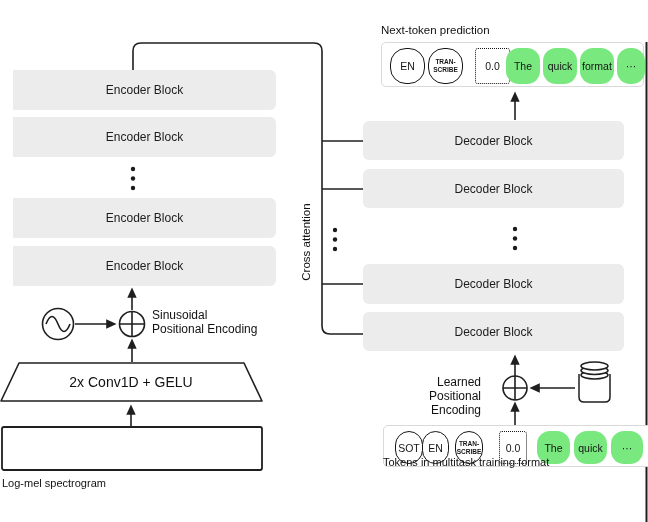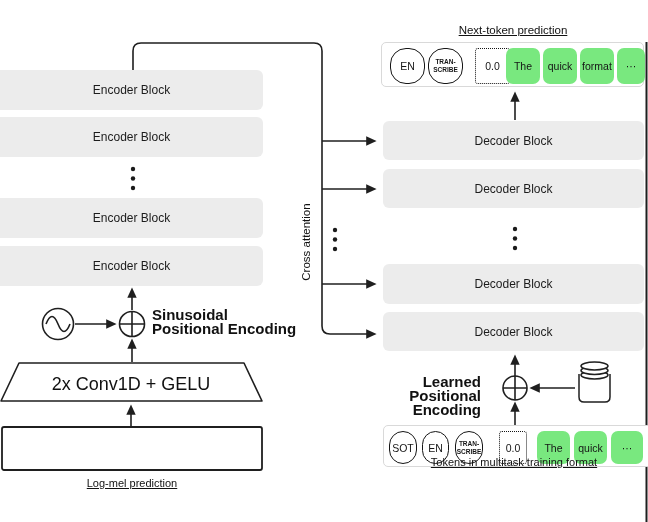--- a/index.html
+++ b/index.html
@@ -1,35 +1,35 @@
 <!DOCTYPE html>
 <html><head>
 <meta charset="utf-8">
 <style>
   html,body{margin:0;padding:0;background:#fff;}
   .canvas{position:relative;width:648px;height:522px;background:#fff;overflow:hidden;
           font-family:"Liberation Sans",sans-serif;color:#151515;}
   .canvas svg{position:absolute;left:0;top:0;z-index:0;}
   .block{position:absolute;z-index:1;background:#ececec;display:flex;align-items:center;justify-content:center;
          font-size:12px;color:#1c1c1c;}
-  .enc{left:0;width:263px;height:40px;border-radius:0 6px 6px 0;}
-  .dec{left:383px;width:261px;height:39px;border-radius:6px;}
+  .enc{left:13px;width:263px;height:40px;border-radius:0 6px 6px 0;}
+  .dec{left:363px;width:261px;height:39px;border-radius:6px;}
   .container{position:absolute;z-index:1;background:#fff;border:1.5px solid #d9d9d9;border-radius:5px;}
   .token{position:absolute;top:5px;display:flex;align-items:center;justify-content:center;
          font-size:10.5px;color:#151515;box-sizing:border-box;background:#fff;}
   .solid{border:1.5px solid #151515;border-radius:16px;}
   .dotted{border:1.5px dotted #151515;border-radius:3px;margin-left:9px;}
-  .green{background:#79e87f;border-radius:7px;}
+  .green{background:#79e87f;border-radius:13px;}
   .ts{font-size:6.5px;font-weight:700;line-height:1.2;text-align:center;letter-spacing:0;padding:0 2px;
       white-space:pre-line;}
-  .caption{position:absolute;z-index:1;font-size:11px;color:#111;text-align:center;text-decoration:underline;}
-  .pe-label{position:absolute;z-index:1;font-size:15px;line-height:14px;white-space:pre-line;color:#111;font-weight:bold;}
+  .caption{position:absolute;z-index:1;font-size:11px;color:#111;text-align:left;}
+  .pe-label{position:absolute;z-index:1;font-size:12px;line-height:14px;white-space:pre-line;color:#111;}
   .rot{position:absolute;z-index:1;font-size:11.5px;color:#111;text-align:center;
        transform:rotate(-90deg);transform-origin:center;}
-  .trapz-label{position:absolute;z-index:1;font-size:18px;color:#111;text-align:center;}
+  .trapz-label{position:absolute;z-index:1;font-size:14px;color:#111;text-align:center;}
 </style>
 </head>
 <body>
 
 <div class="canvas">
 
   <svg width="648" height="522" viewBox="0 0 648 522">
     <defs>
       <marker id="ah" viewBox="0 0 10 10" refX="7.5" refY="5" markerWidth="6.5" markerHeight="6.5" orient="auto">
         <path d="M0,0.5 L10,5 L0,9.5 Z" fill="#1f1f1f"></path>
@@ -119,24 +119,24 @@
   </div>
 
   <div class="rot" style="left:252px;top:235px;width:110px;height:14px">Cross attention</div>
 
   <div class="pe-label" style="left:152px;top:308px;text-align:left">Sinusoidal
 Positional Encoding</div>
   <div class="pe-label" style="left:378px;top:375px;width:103px;text-align:right">Learned
 Positional Encoding</div>
 
   <div class="trapz-label" style="left:31px;top:374px;width:200px">2x Conv1D + GELU</div>
-  <div class="caption" style="left:2px;top:477px;width:260px">Log-mel prediction</div>
+  <div class="caption" style="left:2px;top:477px;width:260px">Log-mel spectrogram</div>
 
   <div class="container" style="left:383px;top:425px;width:266px;height:40px;border-radius:5px 0 0 5px">
-    <div class="token solid" style="left:5px;width:28px;height:33px">SOT</div>
+    <div class="token solid" style="left:11px;width:28px;height:33px">SOT</div>
     <div class="token solid" style="left:38px;width:27px;height:33px">EN</div>
     <div class="token solid ts" style="left:71px;width:28px;height:33px">TRAN-
 SCRIBE</div>
     <div class="token dotted" style="left:106px;width:28px;height:33px">0.0</div>
     <div class="token green" style="left:153px;width:33px;height:33px">The</div>
     <div class="token green" style="left:190px;width:33px;height:33px">quick</div>
     <div class="token green" style="left:227px;width:32px;height:33px">···</div>
   </div>
   <div class="caption" style="left:383px;top:456px;width:262px">Tokens in multitask training format</div>
 

